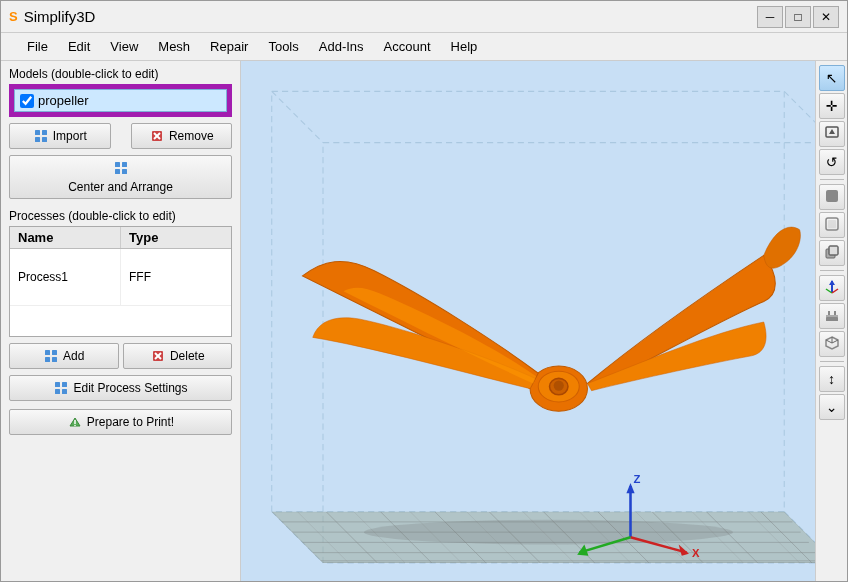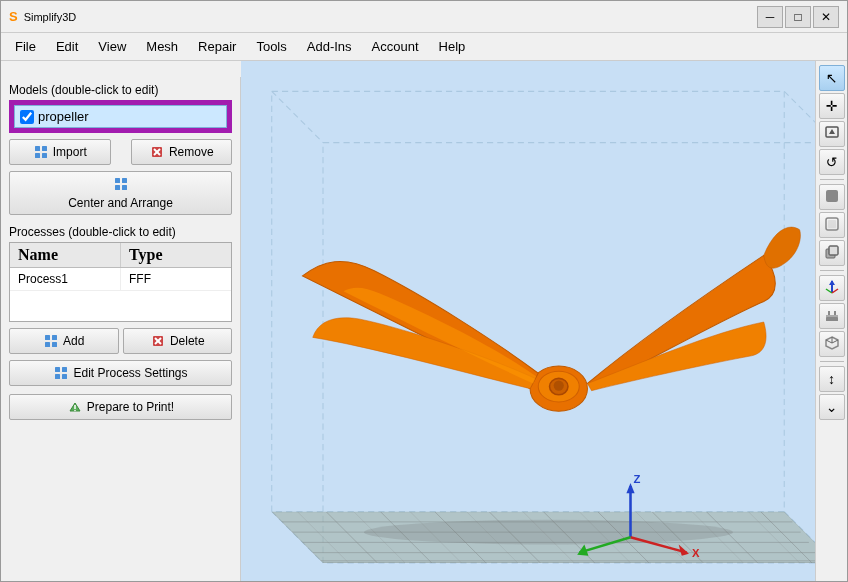--- a/index.html
+++ b/index.html
@@ -1,53 +1,53 @@
 <!DOCTYPE html>
 <html><head>
   <meta charset="utf-8">
   <style>
     * { box-sizing: border-box; margin: 0; padding: 0; }
     body { width: 848px; height: 582px; overflow: hidden; font-family: 'Segoe UI', Tahoma, Arial, sans-serif; font-size: 13px; background: #f0f0f0; border: 1px solid #999; }
 
     
     .title-bar { display: flex; align-items: center; justify-content: space-between; height: 32px; background: #f0f0f0; padding: 0 8px; border-bottom: 1px solid #ccc; }
     .title-bar-left { display: flex; align-items: center; gap: 6px; }
-    .title-bar-title { font-size: 11px; }
+    .title-bar-title { font-size: 15px; }
     .title-bar-controls { display: flex; gap: 2px; }
     .title-btn { width: 26px; height: 22px; background: #e0e0e0; border: 1px solid #aaa; cursor: pointer; font-size: 12px; display: flex; align-items: center; justify-content: center; }
 
     
-    .menu-bar { display: flex; align-items: center; height: 28px; background: #f0f0f0; border-bottom: 1px solid #ccc; padding: 0 4px; }
+    .menu-bar { display: flex; align-items: center; height: 28px; background: #f0f0f0; border-bottom: 1px solid #ccc; padding: 0 16px; }
     .menu-item { padding: 4px 10px; cursor: pointer; font-size: 13px; }
 
     
     .main { display: flex; height: calc(582px - 60px); }
 
     
-    .left-panel { width: 240px; background: #f0f0f0; border-right: 1px solid #ccc; padding: 6px 8px; display: flex; flex-direction: column; gap: 6px; flex-shrink: 0; margin-top: 16px; }
+    .left-panel { width: 240px; background: #f0f0f0; border-right: 1px solid #ccc; padding: 6px 8px; display: flex; flex-direction: column; gap: 6px; flex-shrink: 0; }
 
     .section-label { font-size: 12px; margin-bottom: 3px; }
 
     .models-list { border: 5px solid #a21caf; background: white; flex: 0 0 90px; }
     .model-item { display: flex; align-items: center; padding: 3px 5px; gap: 4px; background: #cce8ff; border: 1px solid #7fb0d8; }
     .model-checkbox { width: 14px; height: 14px; }
     .model-name { font-size: 13px; }
 
     .btn-row { display: flex; gap: 20px; }
     .btn { display: flex; align-items: center; justify-content: center; gap: 4px; padding: 4px 8px; border: 1px solid #aaa; background: linear-gradient(to bottom, #f8f8f8, #e0e0e0); cursor: pointer; font-size: 12px; border-radius: 2px; flex: 1; }
     .btn-full { width: 100%; flex: none; }
     .btn-icon { width: 16px; height: 16px; display: inline-flex; align-items: center; justify-content: center; flex-shrink: 0; }
 
     
     .processes-table-wrap { border: 1px solid #aaa; background: white; }
     .proc-header { display: flex; background: #e8e8e8; border-bottom: 1px solid #bbb; }
-    .proc-header-cell { padding: 3px 8px; font-size: 16px; font-weight: bold; flex: 1; border-right: 1px solid #ccc; font-family: Liberation Serif, serif; }
+    .proc-header-cell { padding: 3px 8px; font-size: 13px; font-weight: bold; flex: 1; border-right: 1px solid #ccc; }
     .proc-header-cell:last-child { border-right: none; }
     .proc-row { display: flex; }
-    .proc-cell { padding: 4px 8px; font-size: 12px; flex: 1; border-right: 1px solid #eee; border-bottom: 1px solid #eee; }
+    .proc-cell { padding: 21px 8px; font-size: 12px; flex: 1; border-right: 1px solid #eee; border-bottom: 1px solid #eee; }
     .proc-cell:last-child { border-right: none; }
 
     .btn-add-del { display: flex; gap: 4px; }
 
     
     .viewport { flex: 1; position: relative; overflow: hidden; background: #c8dff5; }
 
     
     .right-toolbar { width: 32px; background: #f0f0f0; border-left: 1px solid #ccc; display: flex; flex-direction: column; align-items: center; padding: 4px 0; gap: 2px; }
     .tool-btn { width: 26px; height: 26px; border: 1px solid #bbb; background: linear-gradient(to bottom, #f8f8f8, #e0e0e0); cursor: pointer; display: flex; align-items: center; justify-content: center; font-size: 14px; border-radius: 2px; }

